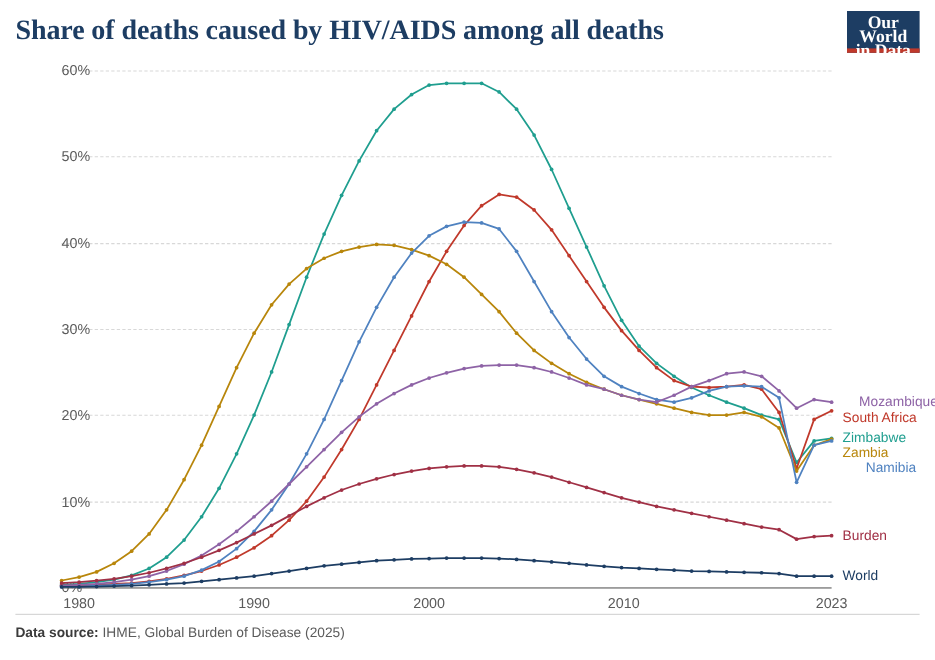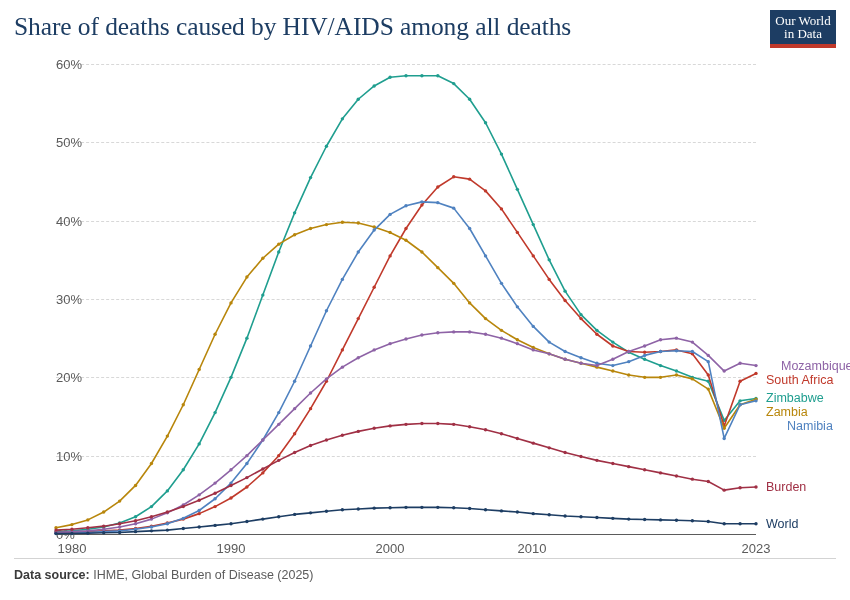--- a/index.html
+++ b/index.html
@@ -24,38 +24,38 @@
   #header {
     position: absolute;
     left: 14px;
     top: 12px;
     right: 14px;
     height: 46px;
   }
   #chart-title {
     font-family: "Liberation Serif", serif;
     font-size: 25.5px;
-    font-weight: normal;
+    font-weight: bold;
     color: #1d3d63;
     letter-spacing: -0.1px;
     line-height: 30px;
     margin: 0;
     padding: 0;
   }
   #owid-logo {
     position: absolute;
     right: 0;
     top: -2px;
     width: 66px;
     height: 38px;
     background: #1d3d63;
     color: #ffffff;
     font-family: "Liberation Serif", serif;
-    font-weight: normal;
-    font-size: 13px;
+    font-weight: bold;
+    font-size: 16px;
     line-height: 13px;
     text-align: center;
     box-sizing: border-box;
     padding-top: 4px;
     border-bottom: 4px solid #c0392b;
   }
   #owid-logo span { display: block; }
 
   
   #plot-wrap {
@@ -163,21 +163,21 @@
           <div class="y-tick-label" style="top: 313.333px; left: 0px;">20%</div>
           <div class="y-tick-label" style="top: 235px; left: 0px;">30%</div>
           <div class="y-tick-label" style="top: 156.667px; left: 0px;">40%</div>
           <div class="y-tick-label" style="top: 78.3333px; left: 0px;">50%</div>
           <div class="y-tick-label" style="top: 0px; left: 0px;">60%</div>
         </div>
       <div id="xlabels-layer">
           <div class="x-tick-label" style="left: 15.9091px; text-align: right;">1980</div>
           <div class="x-tick-label" style="left: 175px;">1990</div>
           <div class="x-tick-label" style="left: 334.091px;">2000</div>
-          <div class="x-tick-label" style="left: 476px;">2010</div>
+          <div class="x-tick-label" style="left: 511px;">2010</div>
           <div class="x-tick-label" style="left: 700px;">2023</div>
         </div>
       <svg id="lines" preserveAspectRatio="none" viewBox="0 0 700 470">
           <g>
             <path d="M0.00 467.65 L15.91 466.87 L31.82 465.30 L47.73 462.95 L63.64 459.03 L79.55 452.77 L95.45 442.58 L111.36 426.92 L127.27 405.77 L143.18 379.92 L159.09 348.58 L175.00 313.33 L190.91 274.17 L206.82 231.08 L222.73 188.00 L238.64 148.83 L254.55 113.58 L270.45 82.25 L286.36 54.83 L302.27 35.25 L318.18 21.93 L334.09 13.32 L350.00 11.75 L365.91 11.75 L381.82 11.75 L397.73 19.58 L413.64 35.25 L429.55 58.75 L445.45 90.08 L461.36 125.33 L477.27 160.58 L493.18 195.83 L509.09 227.17 L525.00 250.67 L540.91 266.33 L556.82 278.08 L572.73 288.27 L588.64 295.32 L604.55 301.58 L620.45 307.07 L636.36 313.33 L652.27 317.25 L668.18 356.42 L684.09 336.83 L700.00 334.48" fill="none" stroke="#1f9e8f" stroke-width="1.6" stroke-linejoin="round" stroke-linecap="round"></path>
             <circle cx="0.00" cy="467.65" r="1.7" fill="#1f9e8f"></circle>
             <circle cx="15.91" cy="466.87" r="1.7" fill="#1f9e8f"></circle>
             <circle cx="31.82" cy="465.30" r="1.7" fill="#1f9e8f"></circle>
             <circle cx="47.73" cy="462.95" r="1.7" fill="#1f9e8f"></circle>
             <circle cx="63.64" cy="459.03" r="1.7" fill="#1f9e8f"></circle>

